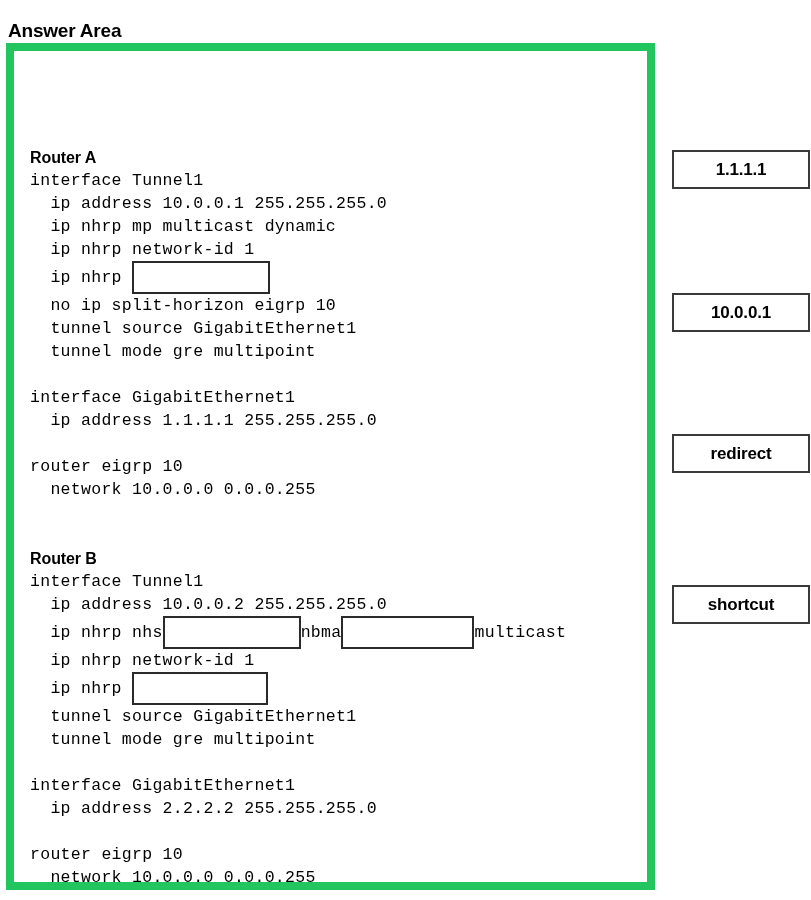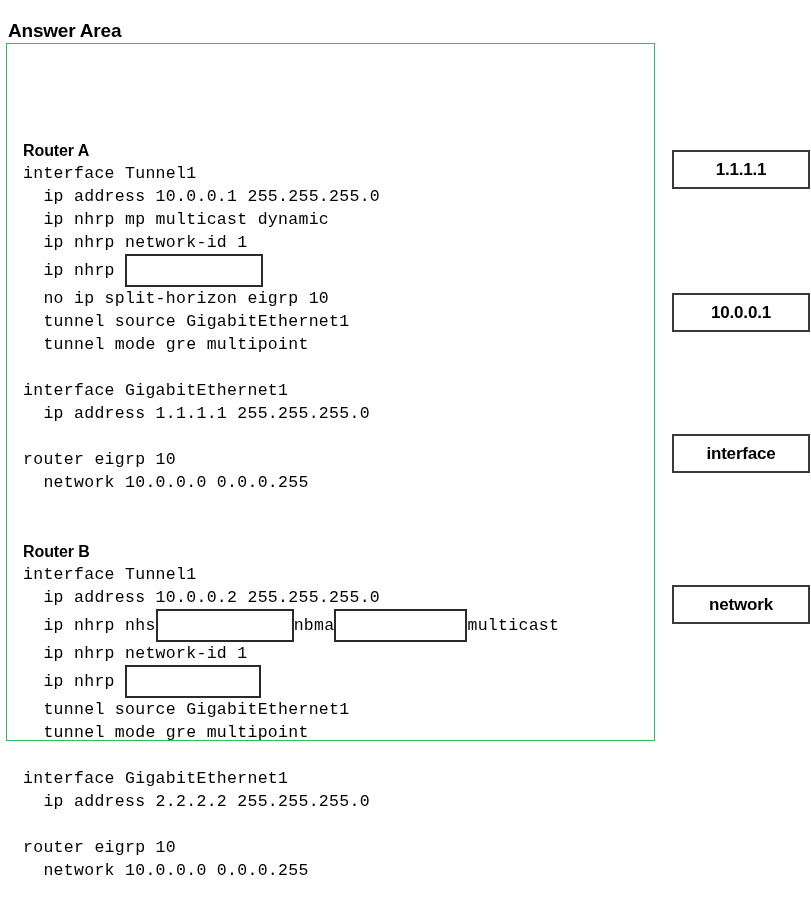--- a/index.html
+++ b/index.html
@@ -28,23 +28,23 @@
     line-height: 30px;
     white-space: nowrap;
   }
 
   
   #config-panel {
     position: absolute;
     left: 6px;
     top: 43px;
     width: 649px;
-    height: 698px;
+    height: 847px;
     box-sizing: border-box;
-    border: 1px solid #22c55e;
+    border: 8px solid #22c55e;
     background: #ffffff;
   }
 
   
   #config-listing {
     position: absolute;
     left: 16px;
     top: 26px;
     width: 700px;        
     font-family: "Liberation Mono", "DejaVu Sans Mono", monospace;
@@ -131,15 +131,15 @@
 <div id="config-panel">
   <div id="config-listing">
     
   <div class="router-heading">Router A</div><div class="code-line">interface Tunnel1</div><div class="code-line">  ip address 10.0.0.1 255.255.255.0</div><div class="code-line">  ip nhrp mp multicast dynamic</div><div class="code-line">  ip nhrp network-id 1</div><div class="code-line with-slot"><span class="code-text">  ip nhrp </span><div class="drop-slot slot-w138"></div></div><div class="code-line">  no ip split-horizon eigrp 10</div><div class="code-line">  tunnel source GigabitEthernet1</div><div class="code-line">  tunnel mode gre multipoint</div><div class="blank-line"> </div><div class="code-line">interface GigabitEthernet1</div><div class="code-line">  ip address 1.1.1.1 255.255.255.0</div><div class="blank-line"> </div><div class="code-line">router eigrp 10</div><div class="code-line">  network 10.0.0.0 0.0.0.255</div><div class="blank-line"> </div><div class="blank-line"> </div><div class="router-heading">Router B</div><div class="code-line">interface Tunnel1</div><div class="code-line">  ip address 10.0.0.2 255.255.255.0</div><div class="code-line with-slot"><span class="code-text">  ip nhrp nhs</span><div class="drop-slot slot-w138"></div><span class="code-text">nbma</span><div class="drop-slot slot-w133"></div><span class="code-text">multicast</span></div><div class="code-line">  ip nhrp network-id 1</div><div class="code-line with-slot"><span class="code-text">  ip nhrp </span><div class="drop-slot slot-w136"></div></div><div class="code-line">  tunnel source GigabitEthernet1</div><div class="code-line">  tunnel mode gre multipoint</div><div class="blank-line"> </div><div class="code-line">interface GigabitEthernet1</div><div class="code-line">  ip address 2.2.2.2 255.255.255.0</div><div class="blank-line"> </div><div class="code-line">router eigrp 10</div><div class="code-line">  network 10.0.0.0 0.0.0.255</div></div>
 </div>
 
 <div id="option-tiles">
 
 <div class="option-tile" style="top: 150px;">1.1.1.1</div>
     <div class="option-tile" style="top: 293px;">10.0.0.1</div>
-    <div class="option-tile" style="top: 434px;">interface</div>
-    <div class="option-tile" style="top: 585px;">network</div>
+    <div class="option-tile" style="top: 434px;">redirect</div>
+    <div class="option-tile" style="top: 585px;">shortcut</div>
   </div>
 
 </body></html>

